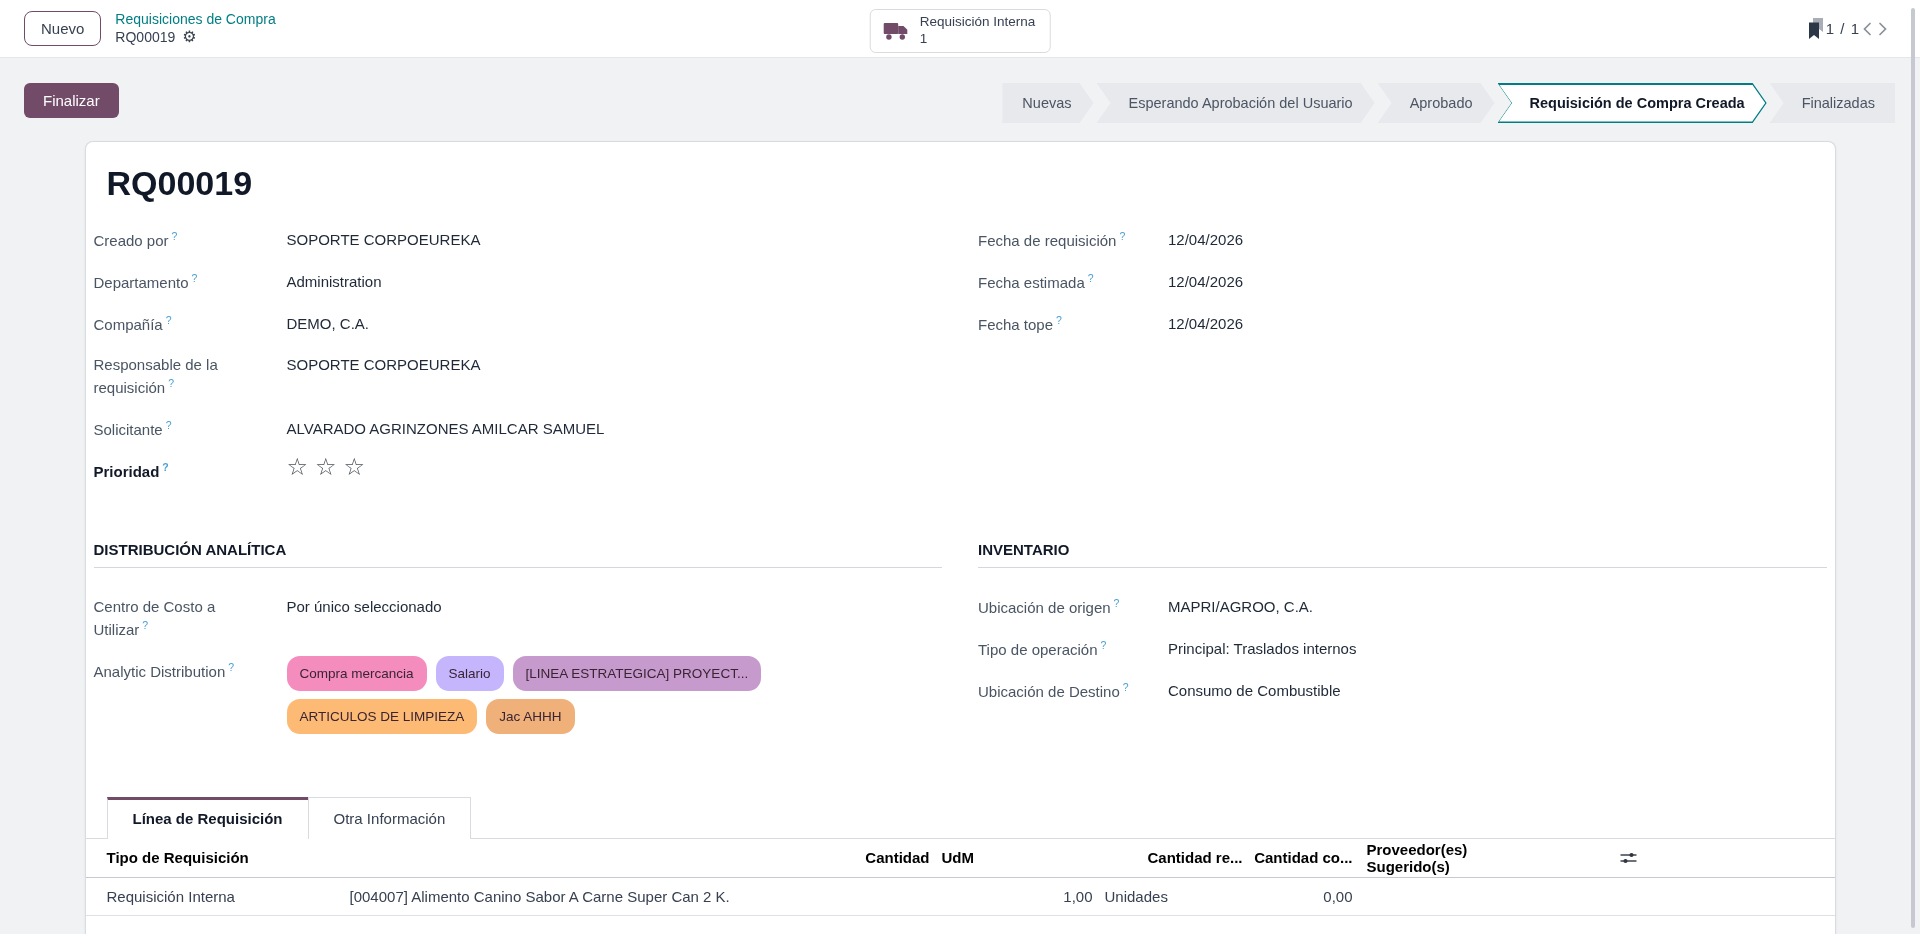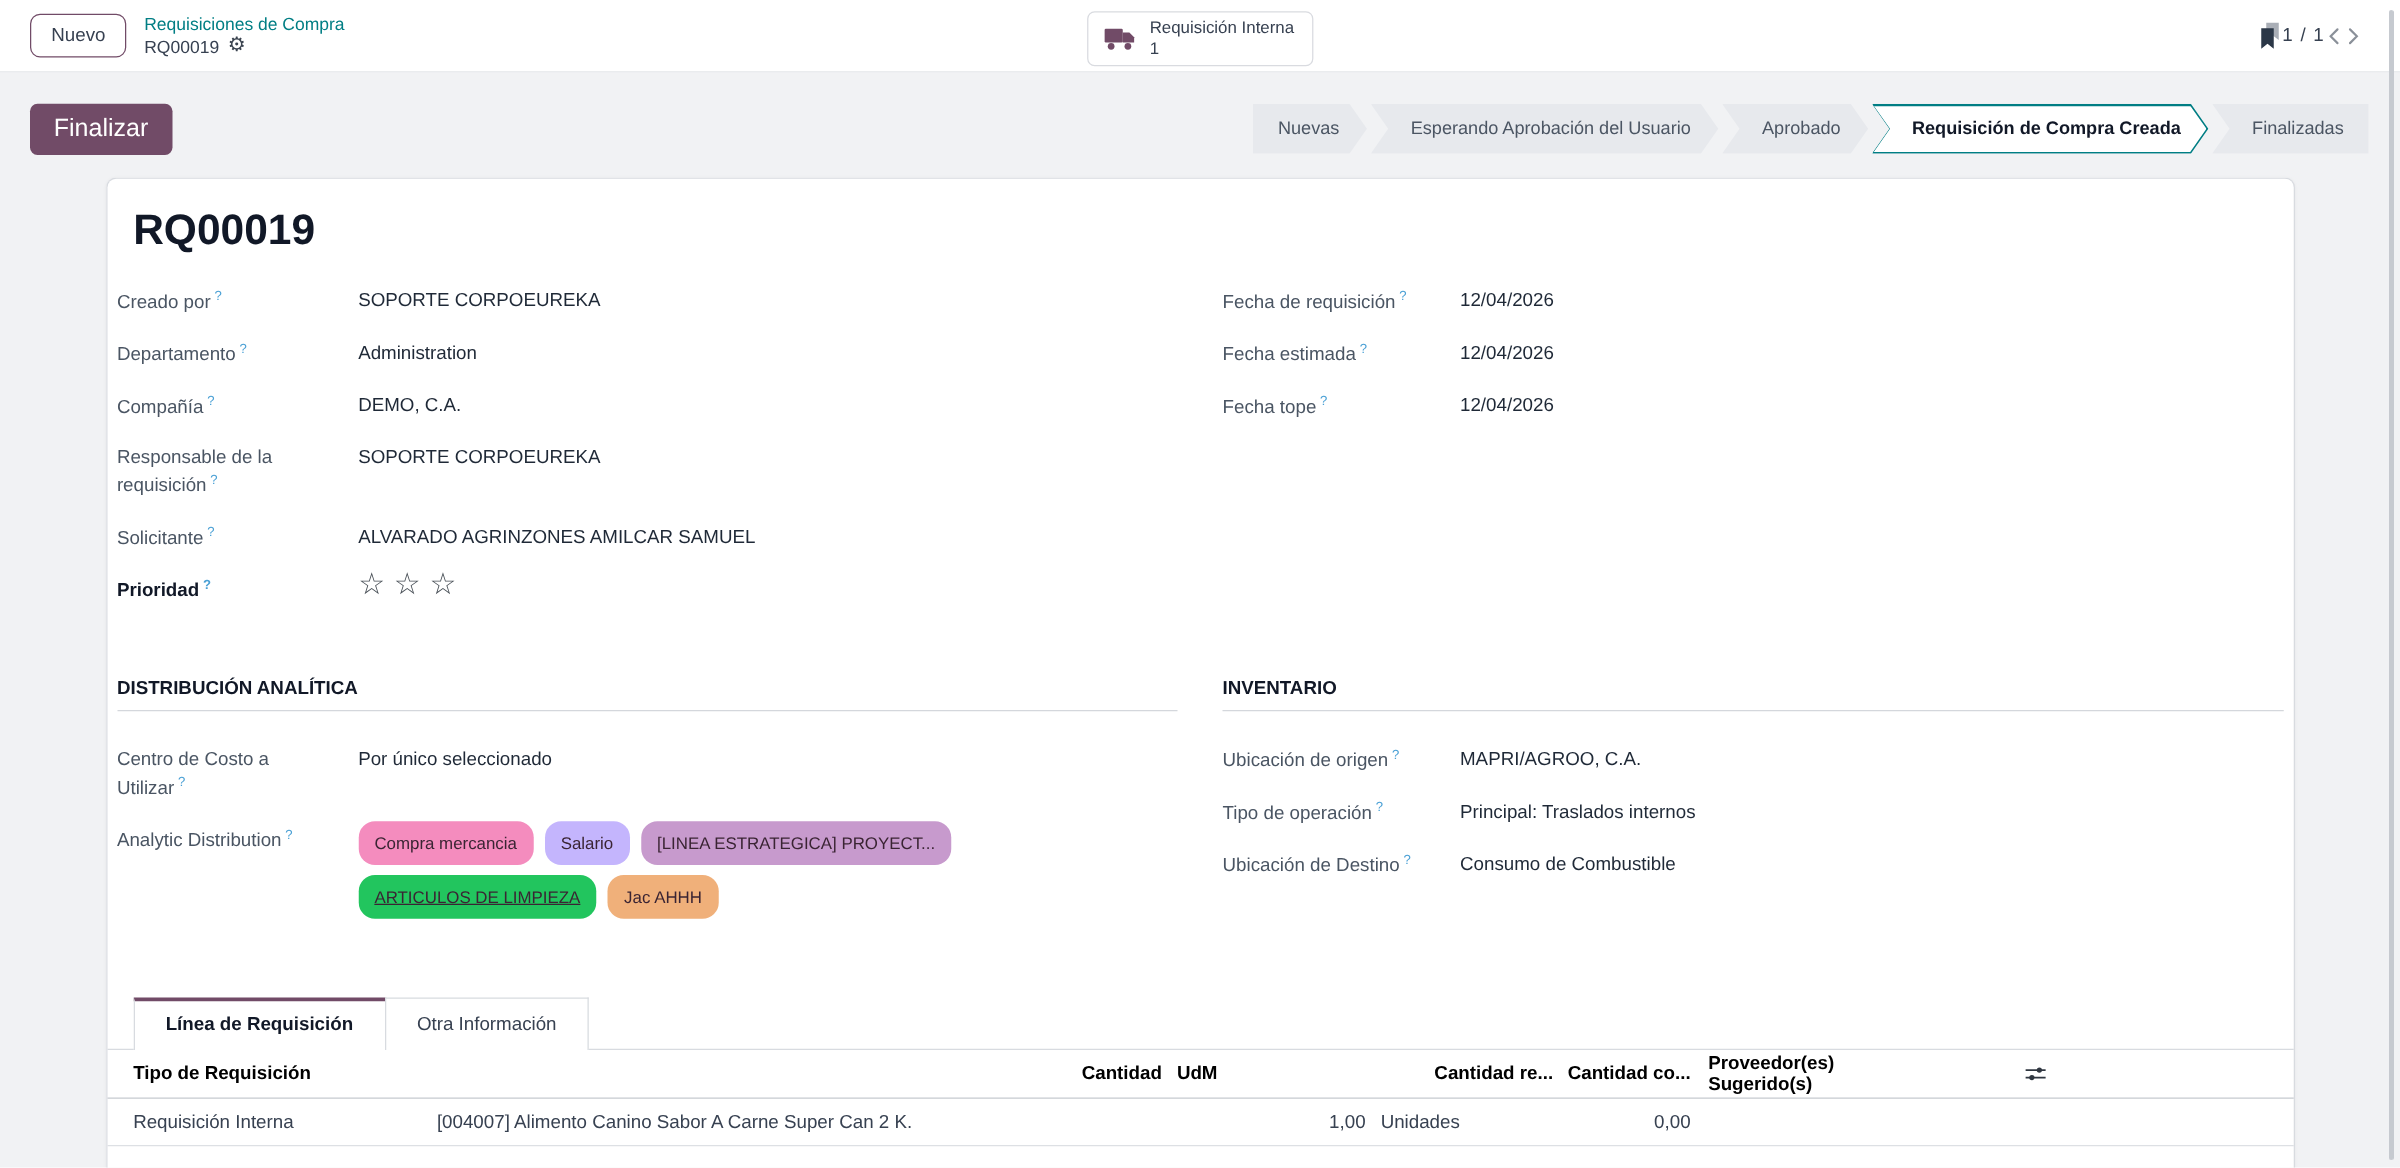--- a/index.html
+++ b/index.html
@@ -20,21 +20,21 @@
                display:flex; align-items:center; gap:10px; background:#fff;
                border:1px solid #d9dbe0; border-radius:6px; padding:4px 14px 4px 12px; cursor:pointer; }
   .smart-txt { line-height:1.25; font-size:13.5px; color:#374151; text-align:left; }
   .pager { margin-left:auto; display:flex; align-items:center; }
   .pager-count { font-size:15px; color:#374151; letter-spacing:1px; }
   .chev { cursor:pointer; display:flex; align-items:center; }
 
   
   .status-strip { padding:25px 25px 9px 24px; display:flex; align-items:flex-start; }
   .btn-finalize { background:#714B67; color:#fff; border:none; border-radius:6px;
-                  padding:9px 19px; font-size:20px; cursor:pointer; }
+                  padding:9px 19px; font-size:15px; cursor:pointer; }
   .stages { display:flex; margin-left:auto; }
   .stage { background:#e7e9ed; height:40px; display:flex; align-items:center;
            padding:0 22px 0 32px; font-size:14.5px; color:#4b5563; margin-left:3px;
            cursor:pointer; white-space:nowrap; }
   .st-first { clip-path:polygon(0 0, calc(100% - 14px) 0, 100% 50%, calc(100% - 14px) 100%, 0 100%);
               padding-left:20px; margin-left:0; }
   .st-mid   { clip-path:polygon(0 0, calc(100% - 14px) 0, 100% 50%, calc(100% - 14px) 100%, 0 100%, 14px 50%); }
   .st-last  { clip-path:polygon(0 0, 100% 0, 100% 100%, 0 100%, 14px 50%); padding-right:20px; }
   .st-active { background:#017E84; position:relative;
                clip-path:polygon(0 0, calc(100% - 14px) 0, 100% 50%, calc(100% - 14px) 100%, 0 100%, 14px 50%); }
@@ -219,21 +219,21 @@
       <div class="field">
         <span class="f-label"><span>Centro de Costo a Utilizar</span><sup class="sup-q">?</sup></span>
         <span class="f-value">Por único seleccionado</span>
       </div>
       <div class="field">
         <span class="f-label"><span>Analytic Distribution</span><sup class="sup-q">?</sup></span>
         <span class="tags-wrap">
           <span class="tag" style="background: rgb(244, 140, 190);">Compra mercancia</span>
           <span class="tag" style="background: #c4b5fd;">Salario</span>
           <span class="tag" style="background: rgb(199, 154, 205);">[LINEA ESTRATEGICA] PROYECT...</span>
-          <span class="tag" style="background: #22c55e; text-decoration: underline;">ARTICULOS DE LIMPIEZA</span>
+          <span class="tag" style="background: #fdba74;">ARTICULOS DE LIMPIEZA</span>
           <span class="tag" style="background: rgb(240, 176, 122);">Jac AHHH</span>
         </span>
       </div>
     </div>
     <div class="col-right">
       <div class="section-title">INVENTARIO</div>
       <div class="field">
         <span class="f-label"><span>Ubicación de origen</span><sup class="sup-q">?</sup></span>
         <span class="f-value">MAPRI/AGROO, C.A.</span>
       </div>

